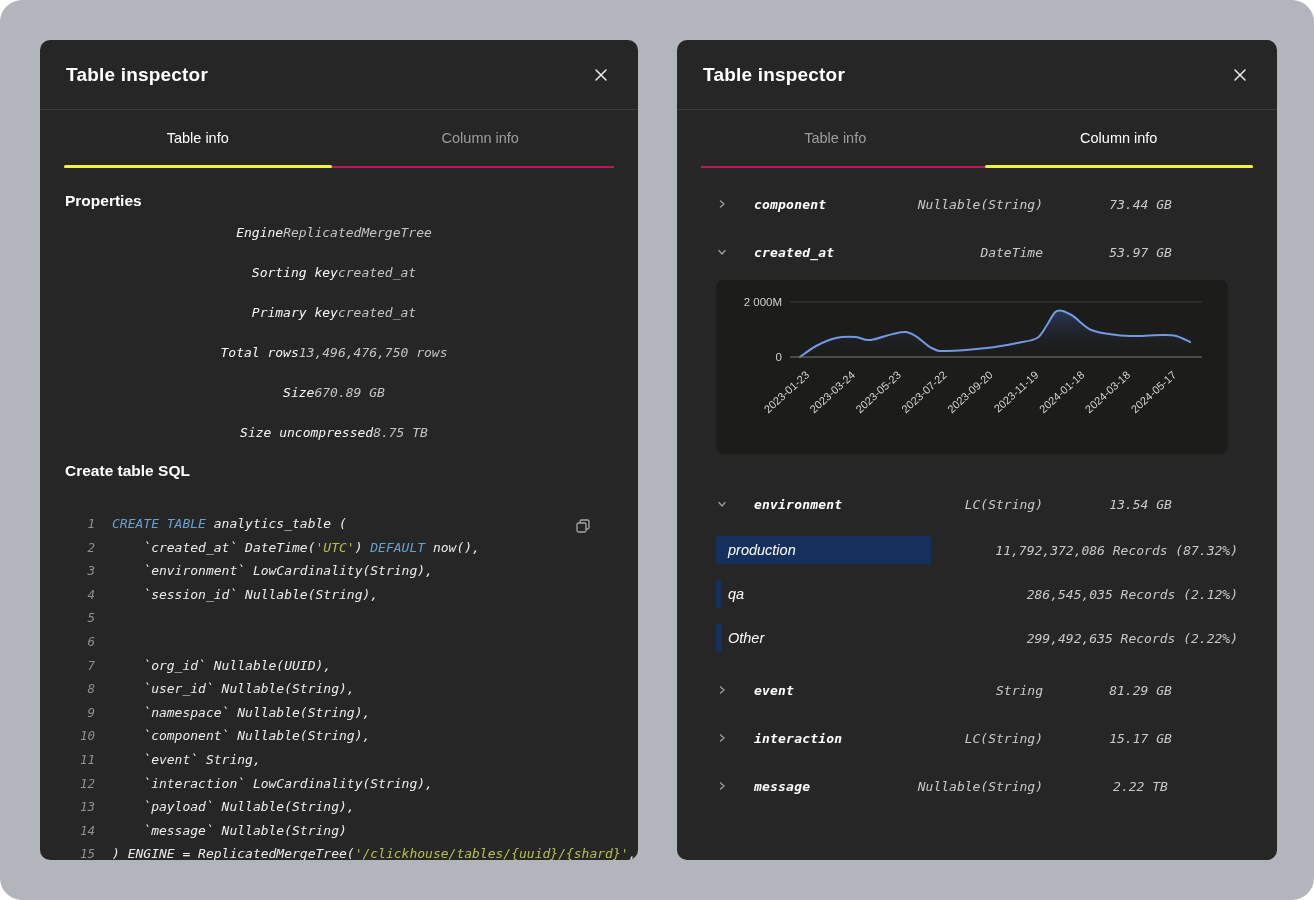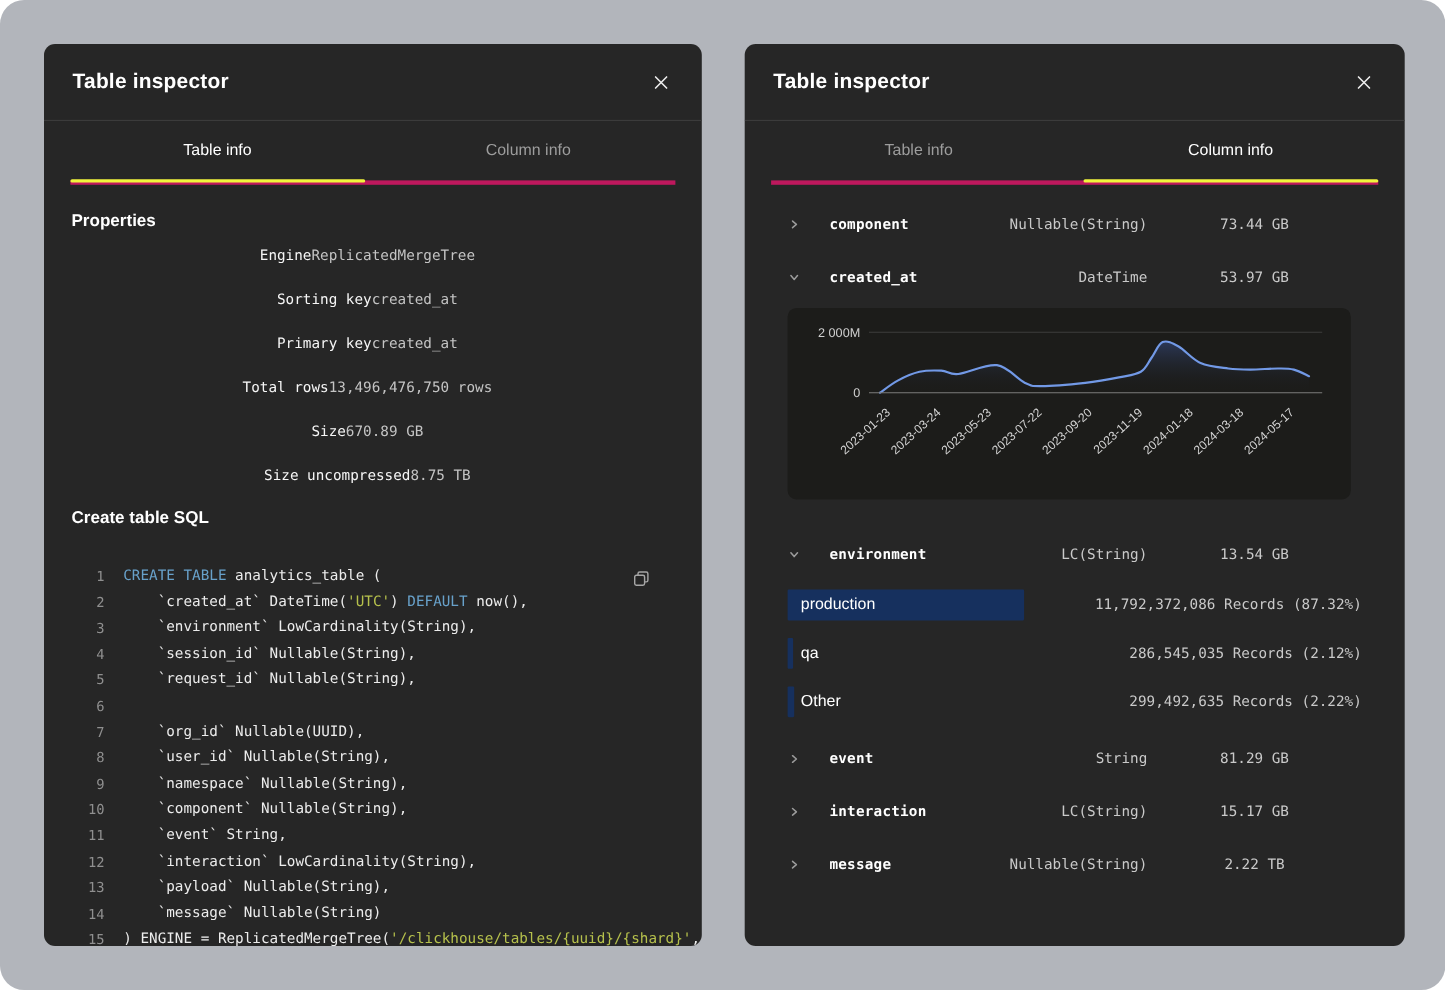--- a/index.html
+++ b/index.html
@@ -7,31 +7,31 @@
   .canvas { position:relative; width:1314px; height:900px; background:#b2b5bb; border-radius:22px; overflow:hidden; }
 
   .modal { position:absolute; top:40px; height:820px; background:#262626; border-radius:10px; overflow:hidden; color:#fff; }
   .modal.left  { left:40px;  width:598px; }
   .modal.right { left:677px; width:600px; }
 
   .modal-header { height:70px; display:flex; align-items:center; justify-content:space-between; padding:0 26px; border-bottom:1px solid #3b3b3b; }
   .modal-title { font-size:19px; font-weight:700; letter-spacing:.2px; }
   .close-btn { background:none; border:none; cursor:pointer; width:22px; height:22px; display:flex; align-items:center; justify-content:center; }
 
-  .tab-strip { display:flex; height:58px; margin:0 24px; border-bottom:4px solid #be185d;gap:15px; }
+  .tab-strip { display:flex; height:58px; margin:0 24px; border-bottom:2px solid #be185d;gap:15px; }
   .tab { flex:1; display:flex; align-items:center; justify-content:center; font-size:14.5px; color:#9d9d9d; cursor:pointer; position:relative; }
   .tab.active { color:#ffffff; }
   .tab.active::after { content:""; position:absolute; left:0; right:0; bottom:-2px; height:3px; background:#f1f33c; border-radius:2px; }
 
   .content { padding:0 35px 0 25px; }
   .section-heading { font-size:15.5px; font-weight:700; color:#fff; }
   .heading-props { margin:24px 0 2px; }
   .heading-sql { margin:10px 0 0; }
 
-  .mono, .prop-row, .code, .col-row, .val-row { font-family:"DejaVu Sans Mono",monospace; }
+  .mono, .prop-row, .code, .col-row, .val-row { font-family:"DejaVu Sans Mono",monospace;font-style:italic; }
 
   .prop-row { height:40px; display:flex; align-items:center; justify-content:center; font-size:13px; }
   .prop-label { color:#f6f6f6; }
   .prop-value { color:#c4c4c4; }
 
   .code { position:relative; margin-top:32px; font-size:13px; line-height:23.6px; }
   .code-line { display:flex; }
   .ln { width:30px; text-align:right; color:#8f8f8f; flex:none; font-size:12.5px; }
   .code-text { margin-left:17px; white-space:pre; color:#ececec; }
   .tok-kw  { color:#68a1ca;margin-top:17px; }
@@ -127,21 +127,20 @@
             <div class="code-line">
     <span class="ln">3</span>
     <span class="code-text"><span>    `environment` LowCardinality(String),</span></span>
   </div>
             <div class="code-line">
     <span class="ln">4</span>
     <span class="code-text"><span>    `session_id` Nullable(String),</span></span>
   </div>
             <div class="code-line">
     <span class="ln">5</span>
-    <span class="code-text"><span>    `request_id` Nullable(String),</span></span>
   </div>
             <div class="code-line">
     <span class="ln">6</span>
   </div>
             <div class="code-line">
     <span class="ln">7</span>
     <span class="code-text"><span>    `org_id` Nullable(UUID),</span></span>
   </div>
             <div class="code-line">
     <span class="ln">8</span>

